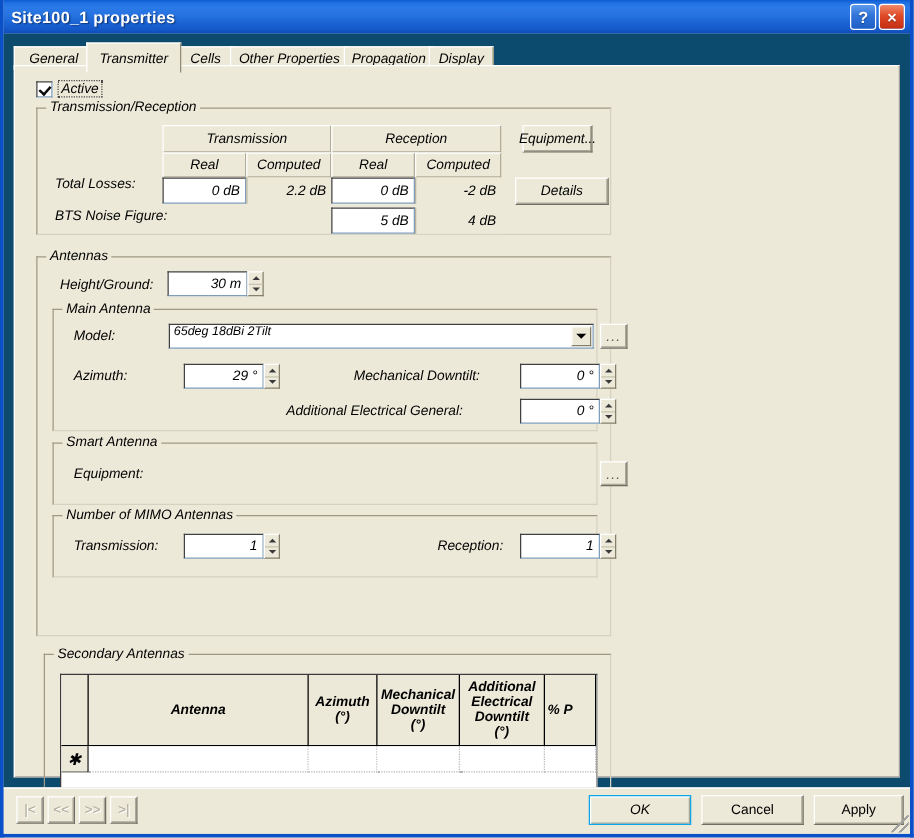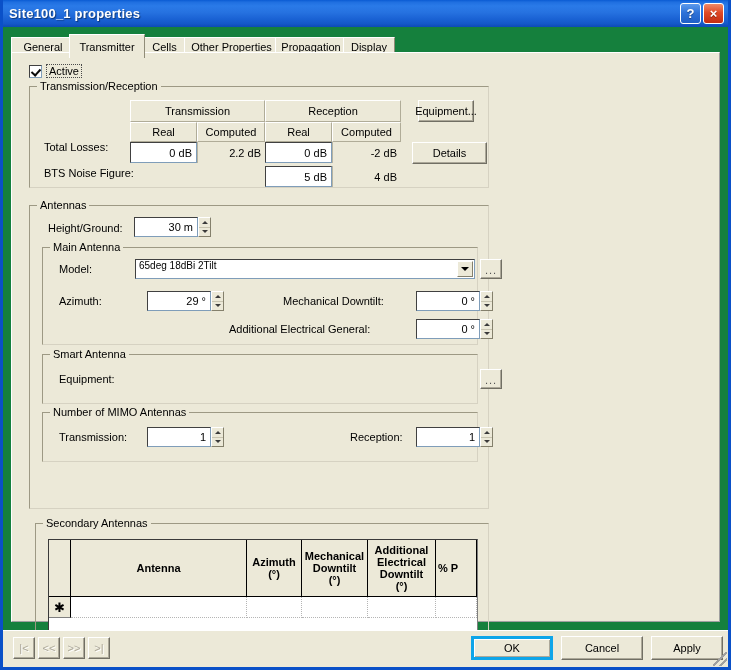--- a/index.html
+++ b/index.html
@@ -60,23 +60,24 @@
     background: linear-gradient(to bottom, #5c9aec 0%, #2f73d9 45%, #1f5fc6 100%);
   }
   .tbtn.close {
     background: linear-gradient(to bottom, #f08a68 0%, #e04a28 45%, #c32d12 100%);
   }
 
   
   .client {
     flex: 1 1 auto;
     position: relative;
-    background: #15803d;
+    background: #0c4a6e;
     padding: 12px;
     overflow: hidden;
+    font-style: italic;
   }
 
   
   .tabstrip {
     position: absolute; left: 8px; top: 7px; right: 8px; height: 22px;
   }
   .tab {
     position: absolute; top: 3px; height: 19px;
     background: #ece9d8;
     border: 1px solid #ffffff;
@@ -171,22 +172,23 @@
     border: 1px solid #ffffff;
     border-right-color: #716f64; border-bottom-color: #716f64;
     box-shadow: inset -1px -1px 0 #aca899;
     box-sizing: border-box;
     display: flex; align-items: center; justify-content: center;
     font-size: 11px;
     white-space: nowrap;
   }
   .btn.disabled { color: #aca899; text-shadow: 1px 1px 0 #ffffff; }
   .btn.default {
-    border: 3px solid #0ea5e9;
+    border: 1px solid #0ea5e9;
     box-shadow: inset 1px 1px 0 #ffffff, inset -1px -1px 0 #aca899;
+    font-style: italic;
   }
 
   .combo {
     position: absolute;
     background: #ffffff;
     border: 1px solid #7f9db9;
     border-top-color: #404040; border-left-color: #404040;
     box-sizing: border-box;
     display: flex; 
     padding-left: 3px;

